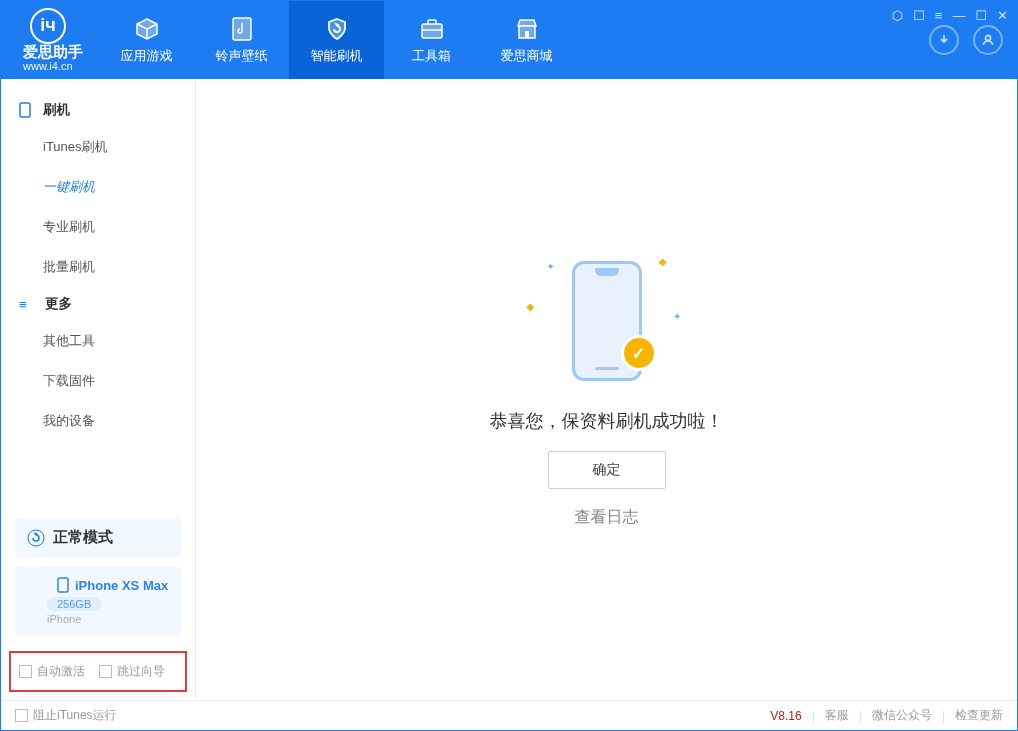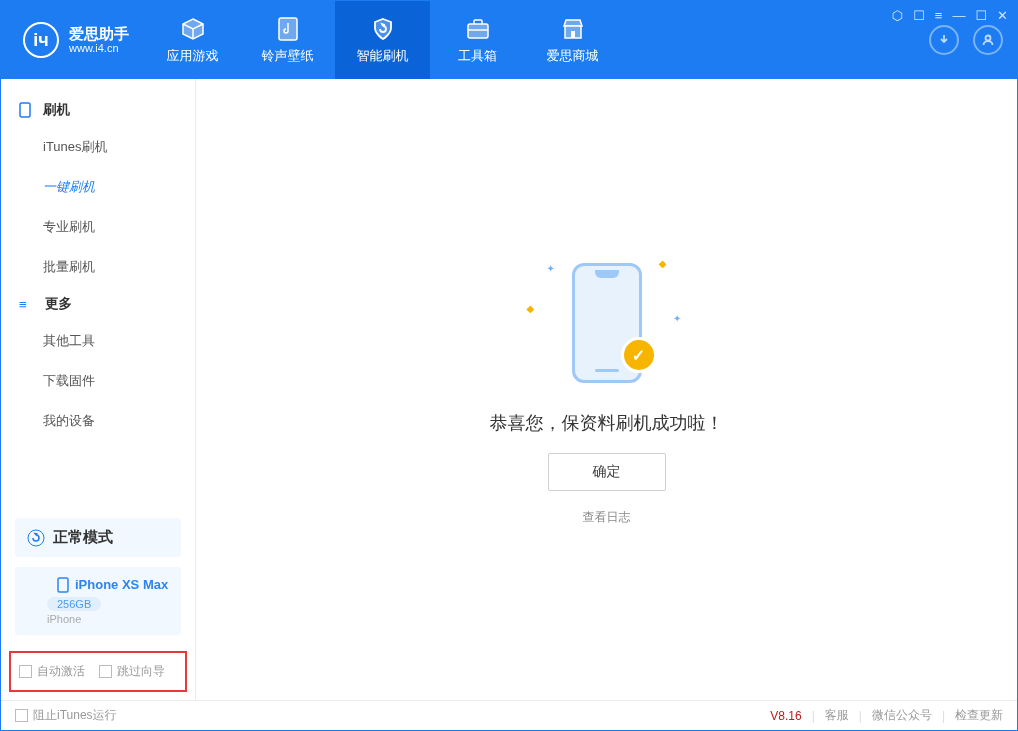--- a/index.html
+++ b/index.html
@@ -1,20 +1,20 @@
 <!DOCTYPE html>
 <html><head>
 <meta charset="utf-8">
 <style>
 * { margin: 0; padding: 0; box-sizing: border-box; font-family: "Microsoft YaHei", Arial, sans-serif; }
 body { background: #fff; width: 1018px; height: 731px; overflow: hidden; border: 1px solid #1d7cf2; }
 
 
 .header { background: #1d7cf2; height: 78px; display: flex; align-items: center; color: #fff; }
-.logo-area { display: flex; align-items: center; padding: 0 16px 0 22px; }
+.logo-area { display: flex; align-items: center; padding: 0 16px 0 22px; flex-direction: column; }
 .logo-icon { width: 36px; height: 36px; border: 2.5px solid #fff; border-radius: 50%; display: flex; align-items: center; justify-content: center; font-weight: bold; font-size: 18px; margin-right: 10px; }
 .logo-text { line-height: 1.1; }
 .logo-title { font-size: 15px; font-weight: bold; }
 .logo-sub { font-size: 11px; opacity: .95; }
 .tabs { display: flex; align-self: stretch; }
 .tab { width: 95px; display: flex; flex-direction: column; align-items: center; justify-content: center; gap: 5px; font-size: 13px; cursor: pointer; }
 .tab.active { background: #0a64d8; }
 .tab-ico { width: 26px; height: 26px; display: flex; align-items: center; justify-content: center; }
 .header-right { margin-left: auto; display: flex; align-items: center; gap: 14px; padding-right: 14px; }
 .win-btns { position: absolute; top: 8px; right: 10px; display: flex; gap: 10px; color: #d0e5ff; font-size: 13px; }
@@ -26,39 +26,39 @@
 .sidebar { width: 195px; border-right: 1px solid #ebebeb; display: flex; flex-direction: column; }
 .sb-scroll { flex: 1; padding-top: 14px; }
 .sb-head { display: flex; align-items: center; gap: 12px; padding: 8px 18px; font-size: 13.5px; font-weight: bold; color: #333; }
 .sb-head svg, .sb-head .ham { color: #1d7cf2; }
 .ham { display: inline-block; width: 14px; color: #999; }
 .sb-item { padding: 11px 18px 11px 42px; font-size: 13px; color: #555; cursor: pointer; }
 .sb-item.active { color: #1d7cf2; font-style: italic; }
 
 .mode-box { margin: 8px 14px 10px; background: #f2f8ff; border-radius: 3px; padding: 10px 12px; display: flex; align-items: center; gap: 8px; font-size: 15px; font-weight: bold; color: #333; }
 .dev-box { margin: 0 14px 10px; background: #f2f8ff; border-radius: 3px; padding: 10px 12px; font-size: 12px; color: #333; }
-.dev-box .dev-name { font-weight: bold; color: #2a85f3; font-size: 13px; display: flex; align-items: flex-start; gap: 6px; padding-left: 30px; }
+.dev-box .dev-name { font-weight: bold; color: #2a85f3; font-size: 13px; display: flex; align-items: center; gap: 6px; padding-left: 30px; }
 .dev-cap { display: inline-block; background: #e1effd; color: #4a9bf5; border-radius: 10px; padding: 1px 10px; font-size: 11px; margin: 4px 0 2px 20px; }
 .dev-type { color: #aaa; font-size: 11px; margin-left: 20px; }
 
 .opt-box { margin: 6px 8px 8px; border: 2px solid #e23b3b; padding: 10px 8px; display: flex; gap: 14px; font-size: 12px; color: #999; }
 .chk { display: flex; align-items: center; gap: 5px; cursor: pointer; }
 .chk-box { width: 13px; height: 13px; border: 1px solid #bbb; }
 
 
 .main { flex: 1; display: flex; flex-direction: column; align-items: center; justify-content: center; gap: 18px; }
 .illus { position: relative; width: 180px; height: 140px; display: flex; align-items: center; justify-content: center; }
 .phone { width: 70px; height: 120px; border: 3px solid #9ec8f5; border-radius: 12px; background: #e8f2fd; position: relative; }
 .phone::before { content: ""; position: absolute; top: 4px; left: 20px; right: 20px; height: 8px; background: #9ec8f5; border-radius: 0 0 6px 6px; }
 .phone::after { content: ""; position: absolute; bottom: 8px; left: 50%; width: 24px; height: 3px; background: #9ec8f5; border-radius: 2px; transform: translateX(-50%); }
 .check { position: absolute; right: 40px; bottom: 20px; width: 36px; height: 36px; background: #f7b500; border: 3px solid #fff; border-radius: 50%; display: flex; align-items: center; justify-content: center; color: #fff; font-weight: bold; }
 .spark { position: absolute; color: #6fb1f4; font-size: 10px; }
 .success-text { font-size: 18px; color: #333; font-weight: 500; }
 .ok-btn { border: 1px solid #d0d0d0; background: #fff; padding: 9px 44px; font-size: 14px; color: #444; cursor: pointer; border-radius: 2px; }
-.log-link { font-size: 12px; color: #888; cursor: pointer; }
+.log-link { font-size: 16px; color: #888; cursor: pointer; }
 
 
 .footer { height: 30px; border-top: 1px solid #ebebeb; display: flex; align-items: center; font-size: 12px; color: #999; padding: 0 14px; }
 .footer .chk { color: #999; }
 .footer-right { margin-left: auto; display: flex; align-items: center; gap: 10px; }
 .footer-right a { color: #999; text-decoration: none; cursor: pointer; }
 .sep { color: #ddd; }
 .ver { color: #b91c1c; }
 </style>
 </head>

